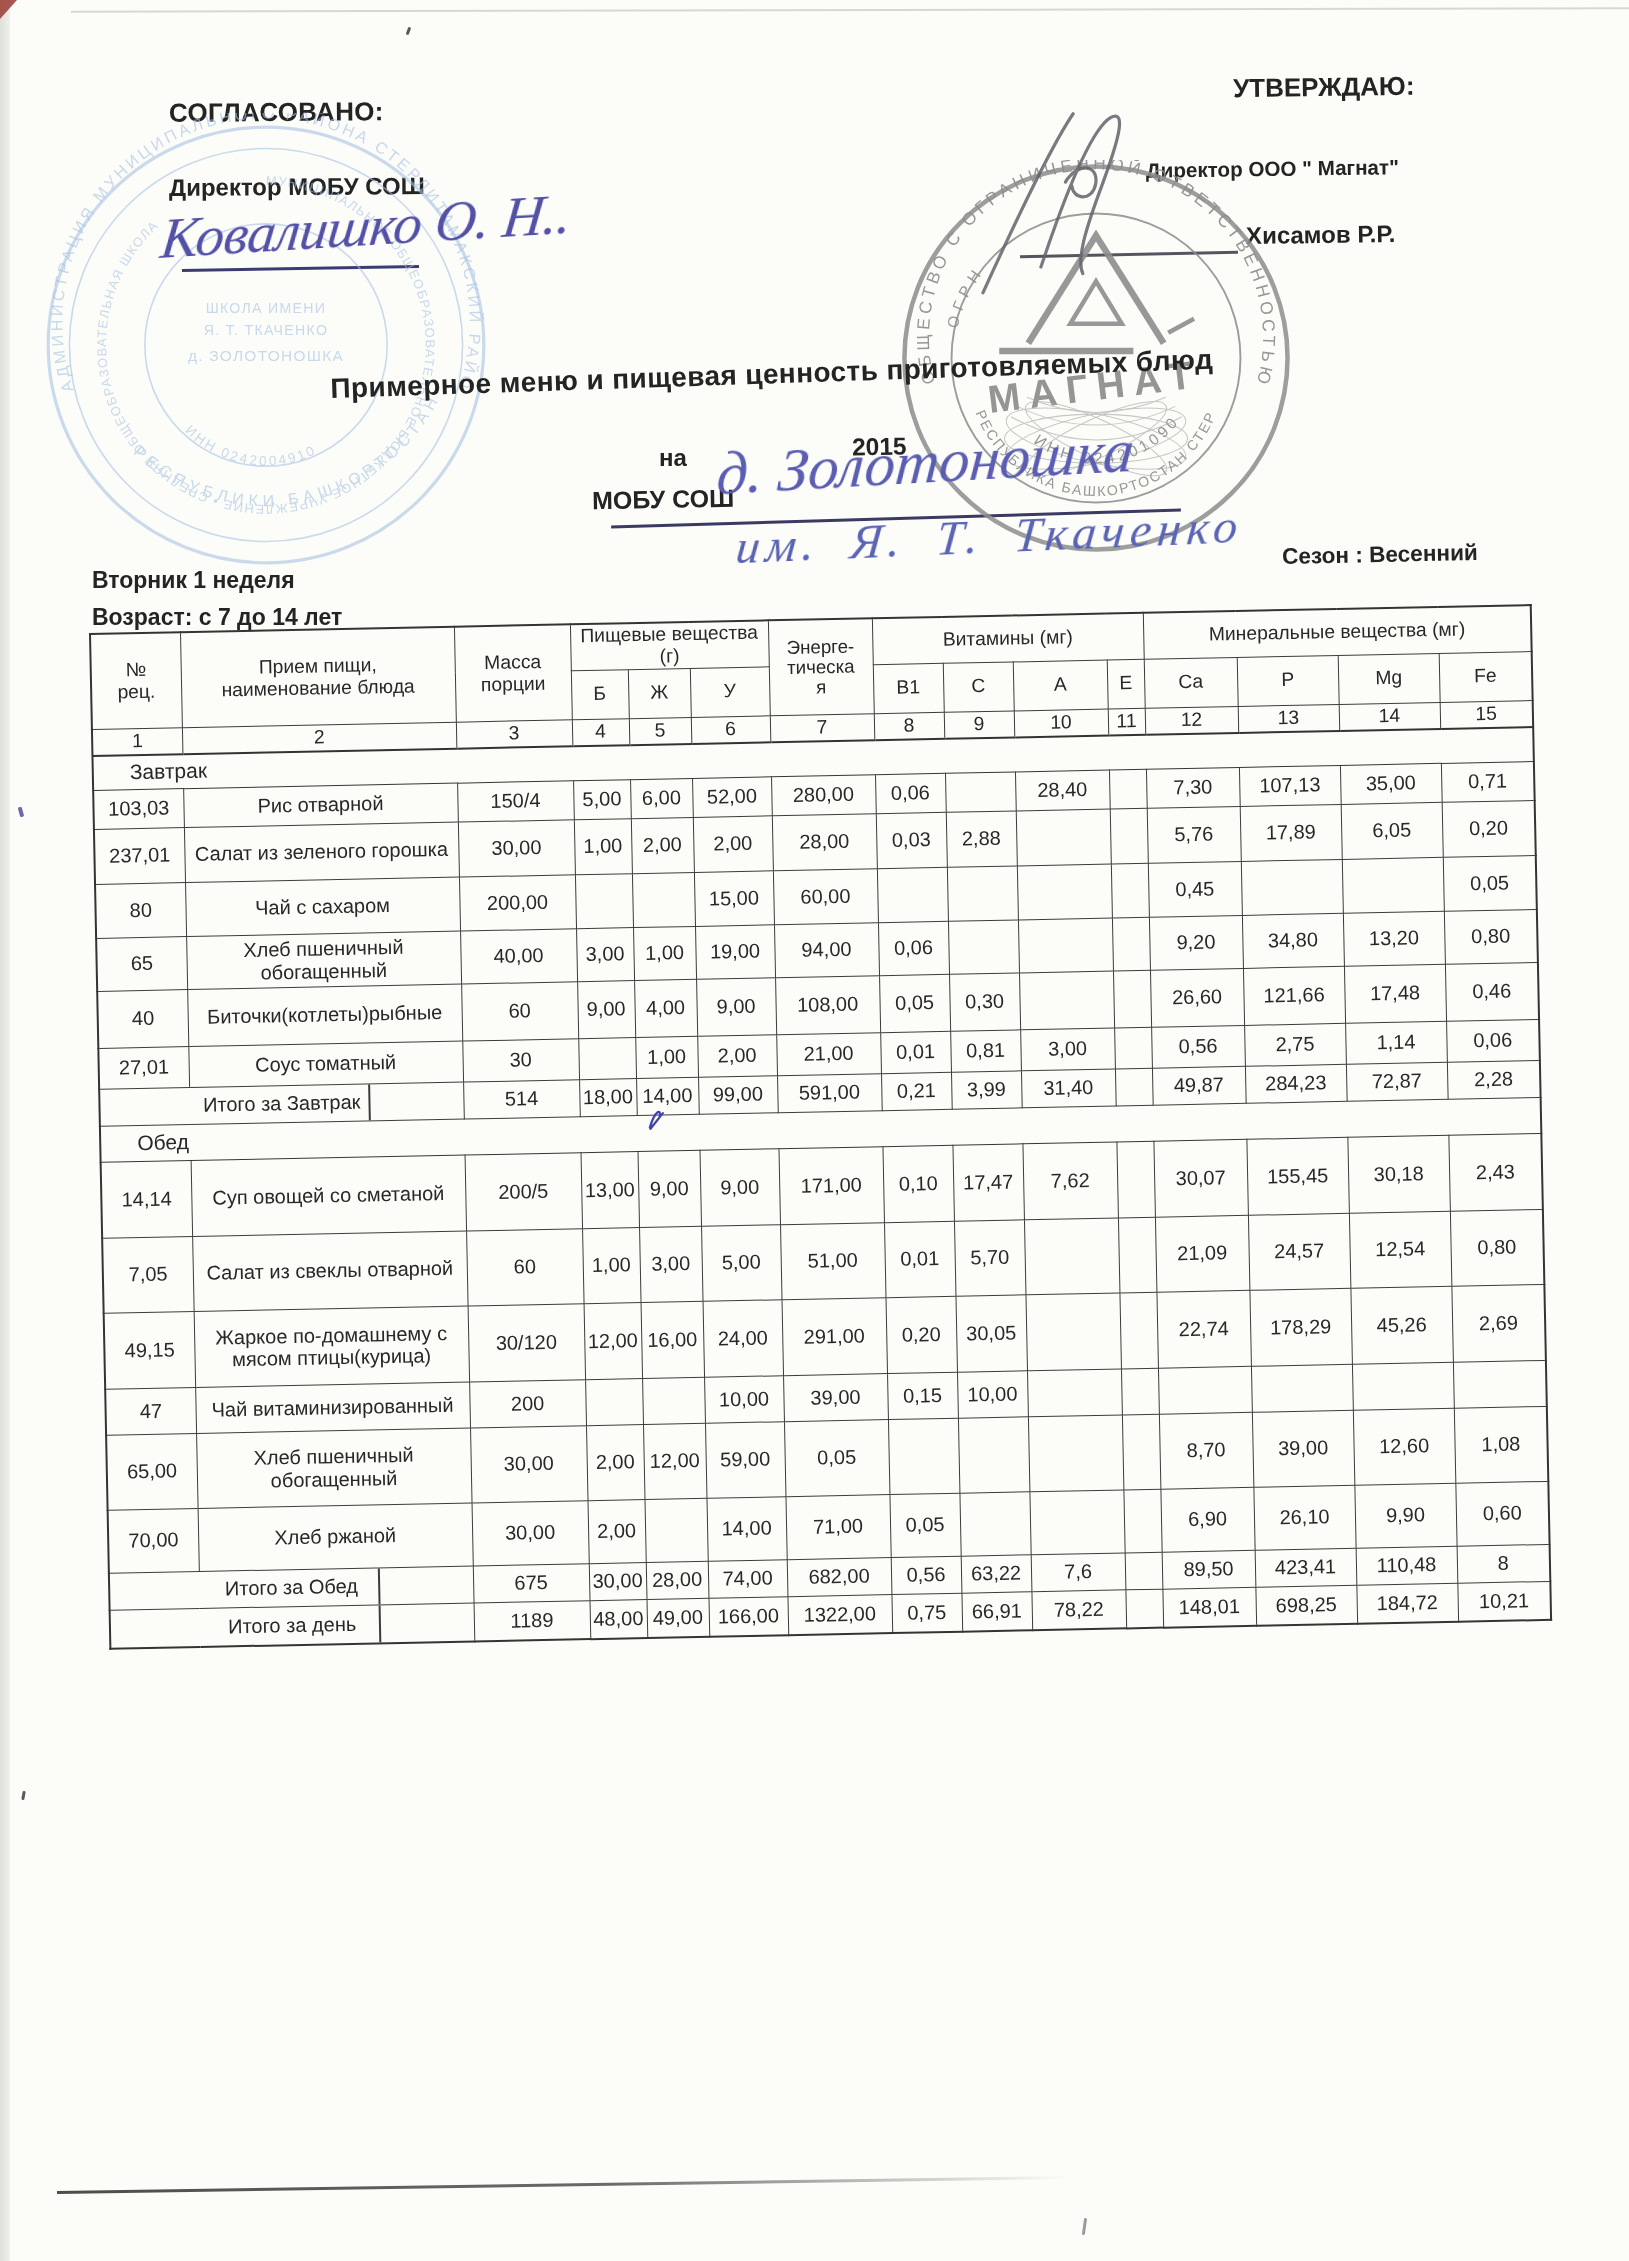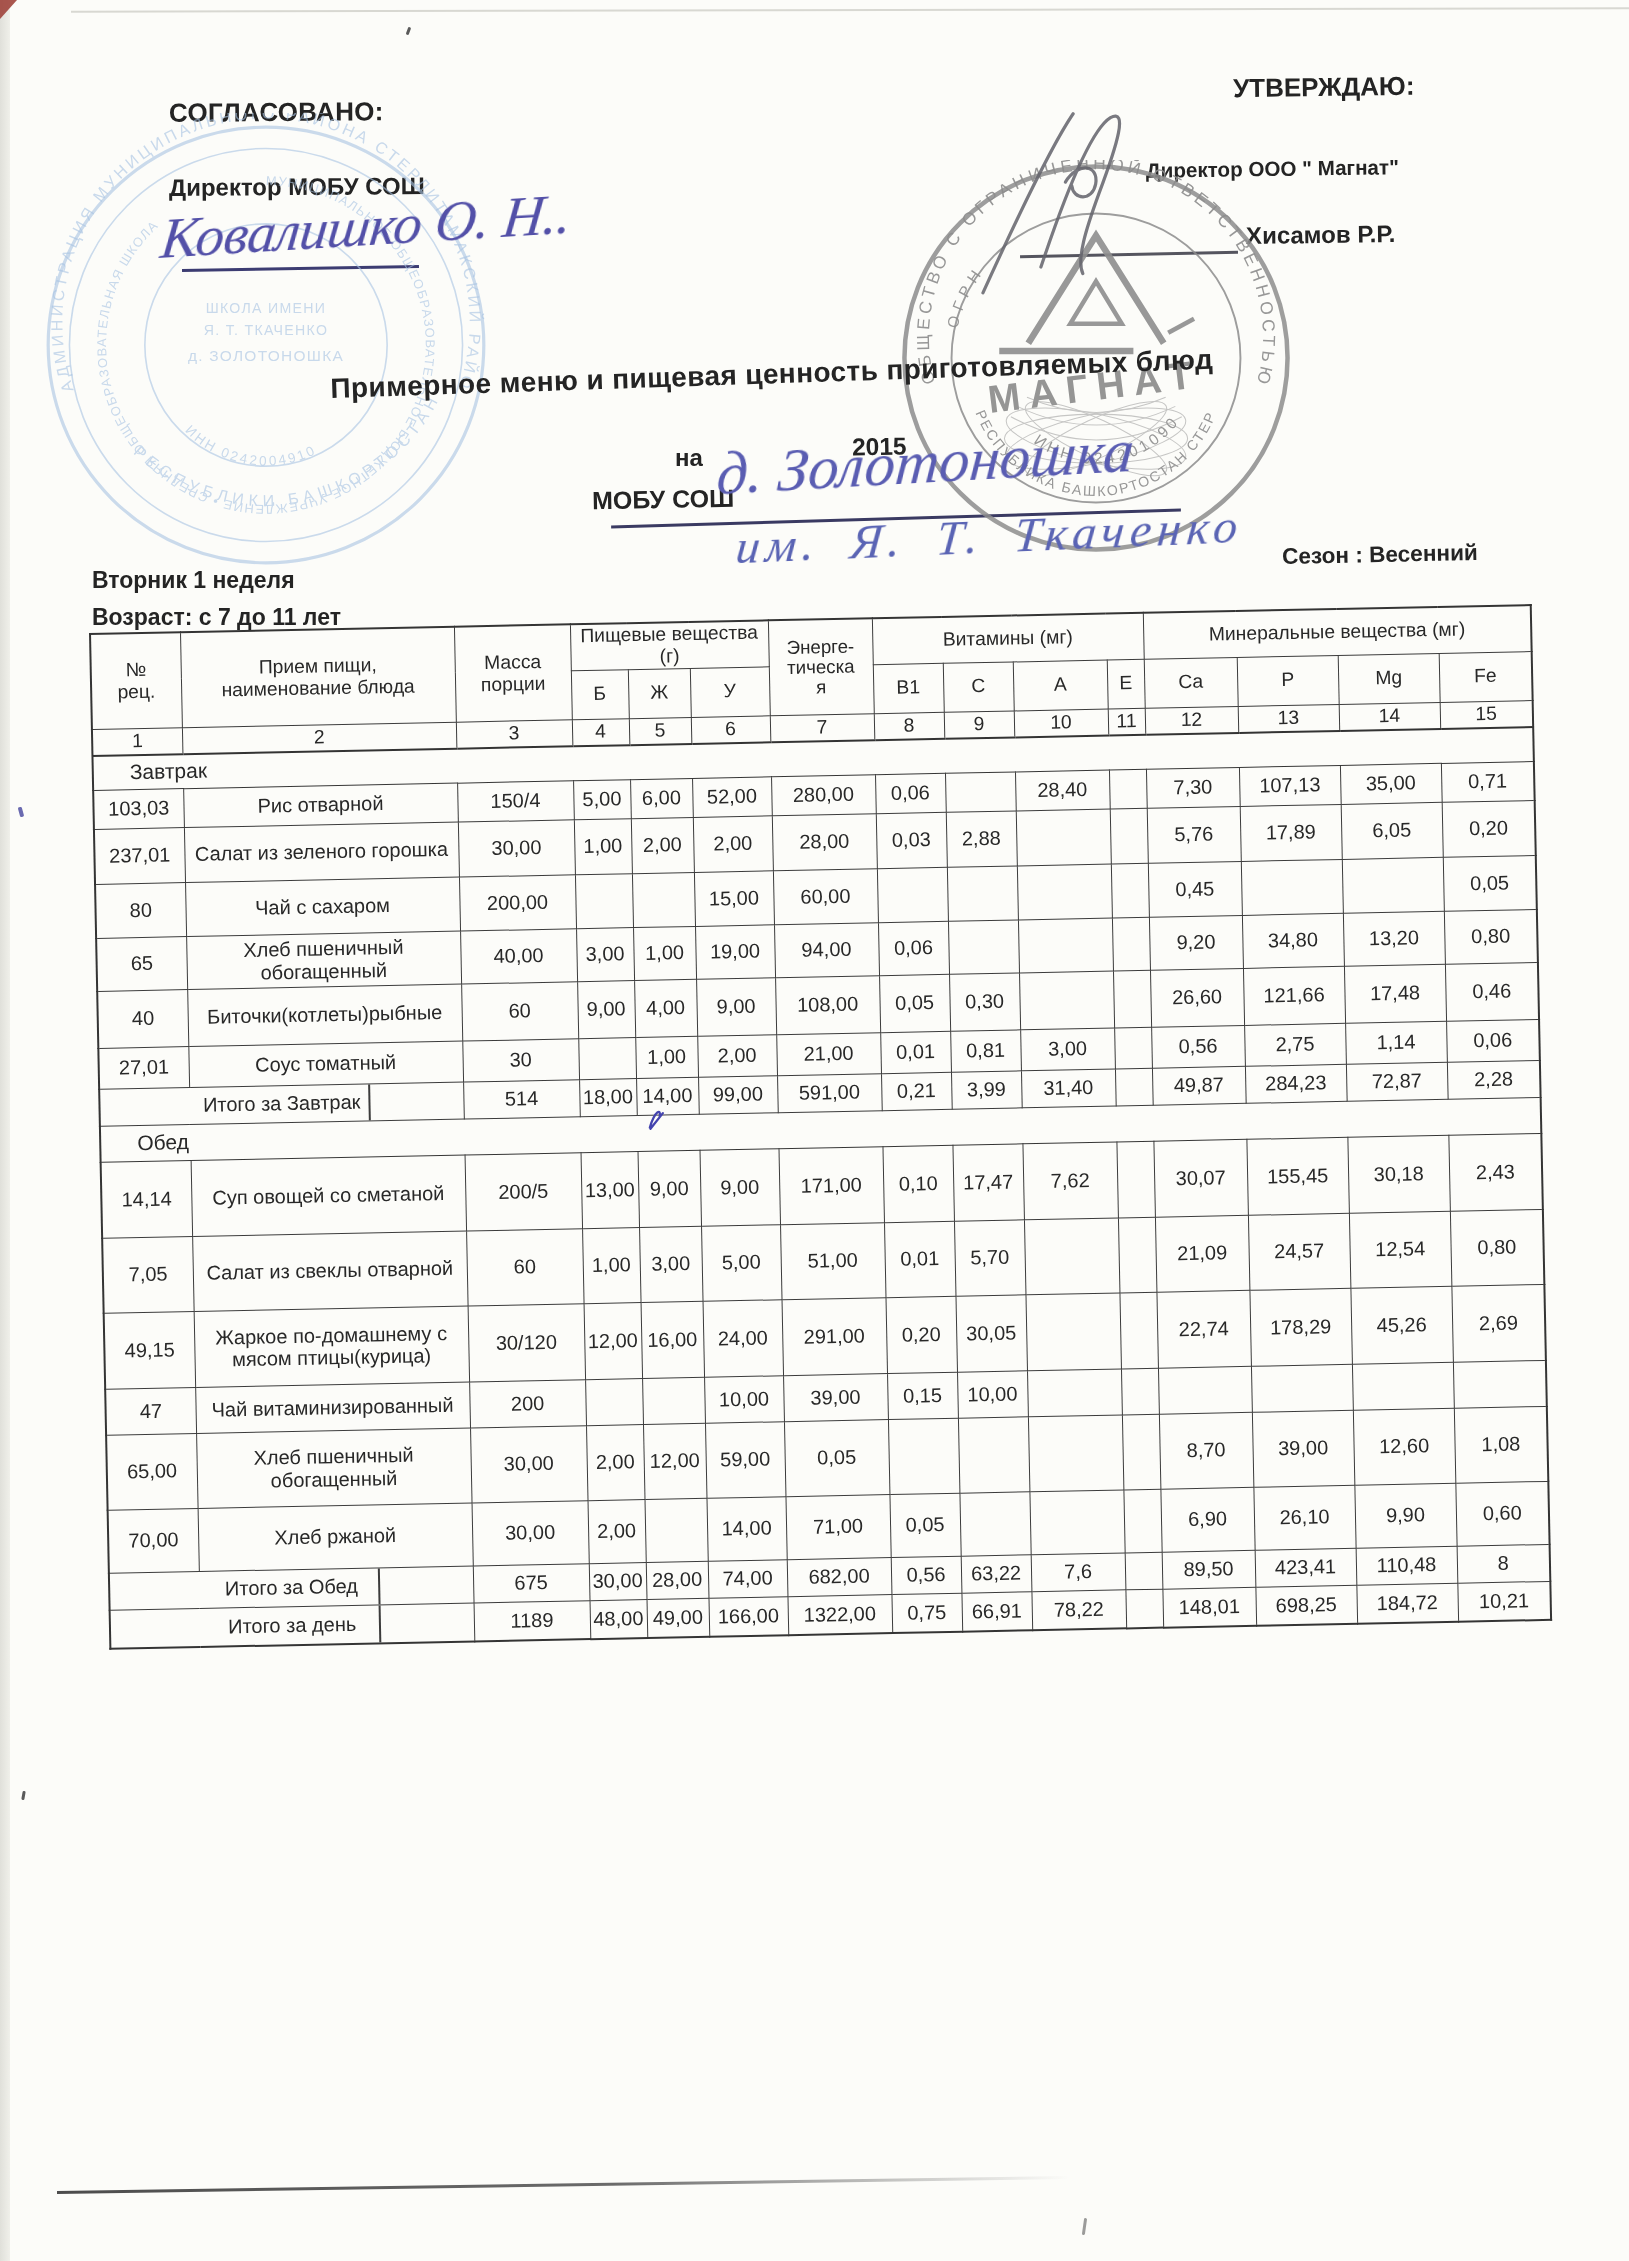--- a/index.html
+++ b/index.html
@@ -28,21 +28,21 @@
   .approve-h{left:1233px;top:72px;font-size:26px;font-weight:bold;transform:rotate(-.8deg);}
   .approve-r{left:1146px;top:157px;font-size:20.6px;font-weight:bold;transform:rotate(-.8deg);}
   .approve-n{left:1246px;top:221px;font-size:24px;font-weight:bold;transform:rotate(-.8deg);}
   .uline{position:absolute;height:2.6px;background:#4a4a55;}
   .ul-right{left:1020px;top:253px;width:218px;transform:rotate(-1.2deg);background:#55555f;}
   .ul-leftsig{left:182px;top:267px;width:237px;height:3.2px;background:#3c3c72;transform:rotate(-1deg);}
   .ul-hand{left:611px;top:517px;width:570px;background:#3a3a62;transform:rotate(-1.7deg);}
 
   .doc-title{left:330px;top:373px;font-size:28px;font-weight:bold;letter-spacing:0.4px;
     transform:rotate(-1.9deg);transform-origin:0 0;z-index:6;}
-  .na{left:659px;top:444px;font-size:24px;font-weight:bold;z-index:6;margin-left:16px;}
+  .na{left:659px;top:444px;font-size:24px;font-weight:bold;z-index:6;}
   .year{left:852px;top:433px;font-size:24.5px;font-weight:bold;z-index:6;transform:rotate(-1deg);}
   .mobu{left:592px;top:485px;font-size:25px;font-weight:bold;z-index:6;transform:rotate(-1deg);}
   .season{left:1282px;top:542px;font-size:22.6px;font-weight:bold;transform:rotate(-1.2deg);}
   .weekday{left:92px;top:567px;font-size:23px;font-weight:bold;}
   .age{left:92px;top:604px;font-size:23px;font-weight:bold;}
 
   
   .hand{font-family:"Liberation Serif","DejaVu Serif",serif;font-style:italic;z-index:7;}
   .sig-left{left:161px;top:193px;font-size:57px;color:#5350a8;
     transform:rotate(-3.5deg) skewX(-10deg);letter-spacing:-0.6px;filter:blur(0.3px);}
@@ -173,21 +173,21 @@
   <div class="t doc-title">Примерное меню и пищевая ценность приготовляемых блюд</div>
   <div class="t na">на</div>
   <div class="t year">2015</div>
   <div class="t mobu">МОБУ СОШ</div>
   <div class="t hand hand1">д. Золотоношка</div>
   <div class="uline ul-hand"></div>
   <div class="t hand hand2">им. Я. Т. Ткаченко</div>
 
   <div class="t season">Сезон : Весенний</div>
   <div class="t weekday">Вторник 1 неделя</div>
-  <div class="t age">Возраст: с 7 до 11 лет</div>
+  <div class="t age">Возраст: с 7 до 14 лет</div>
 
   <svg class="ink-mark" width="30" height="30" viewBox="0 0 46 46">
     <path d="M 12 36 C 20 10 30 6 27 20 M 13 38 L 32 14" stroke="#4343ae" stroke-width="3.5" fill="none" stroke-linecap="round"></path>
   </svg>
 
   <div class="table-wrap">
     <table class="menu">
       <colgroup>
         <col style="width:90px">
           <col style="width:274px">

